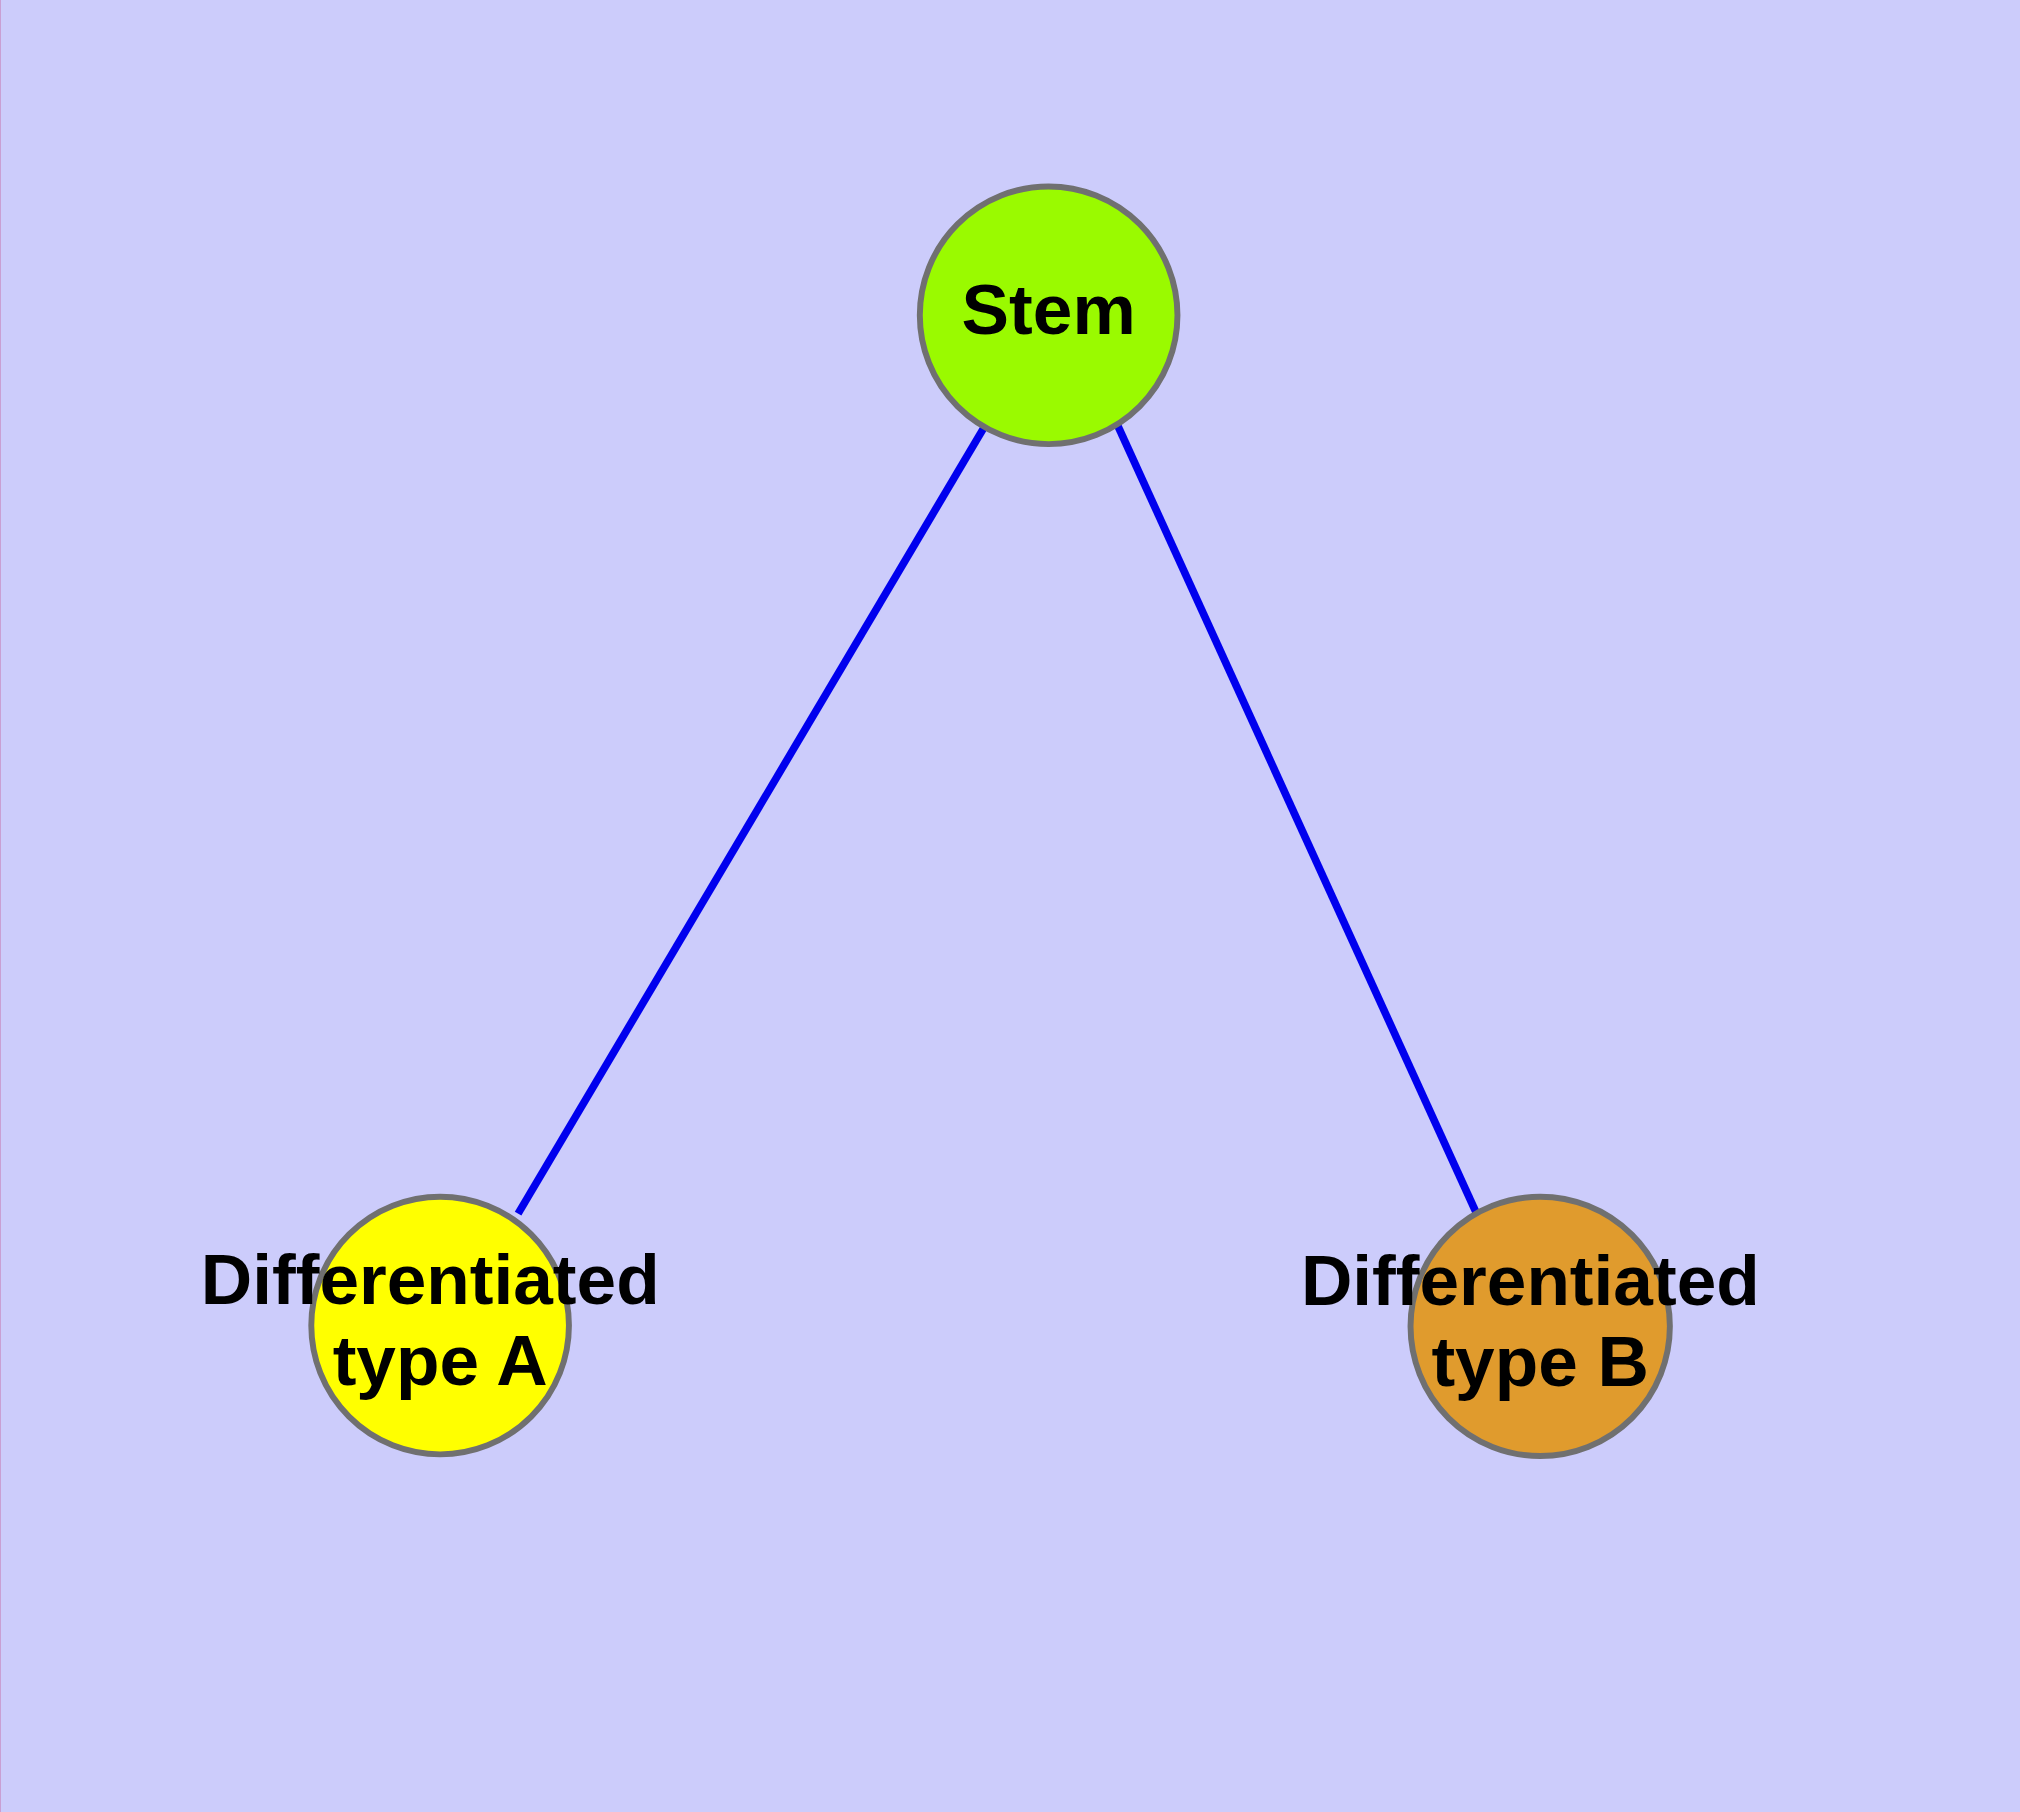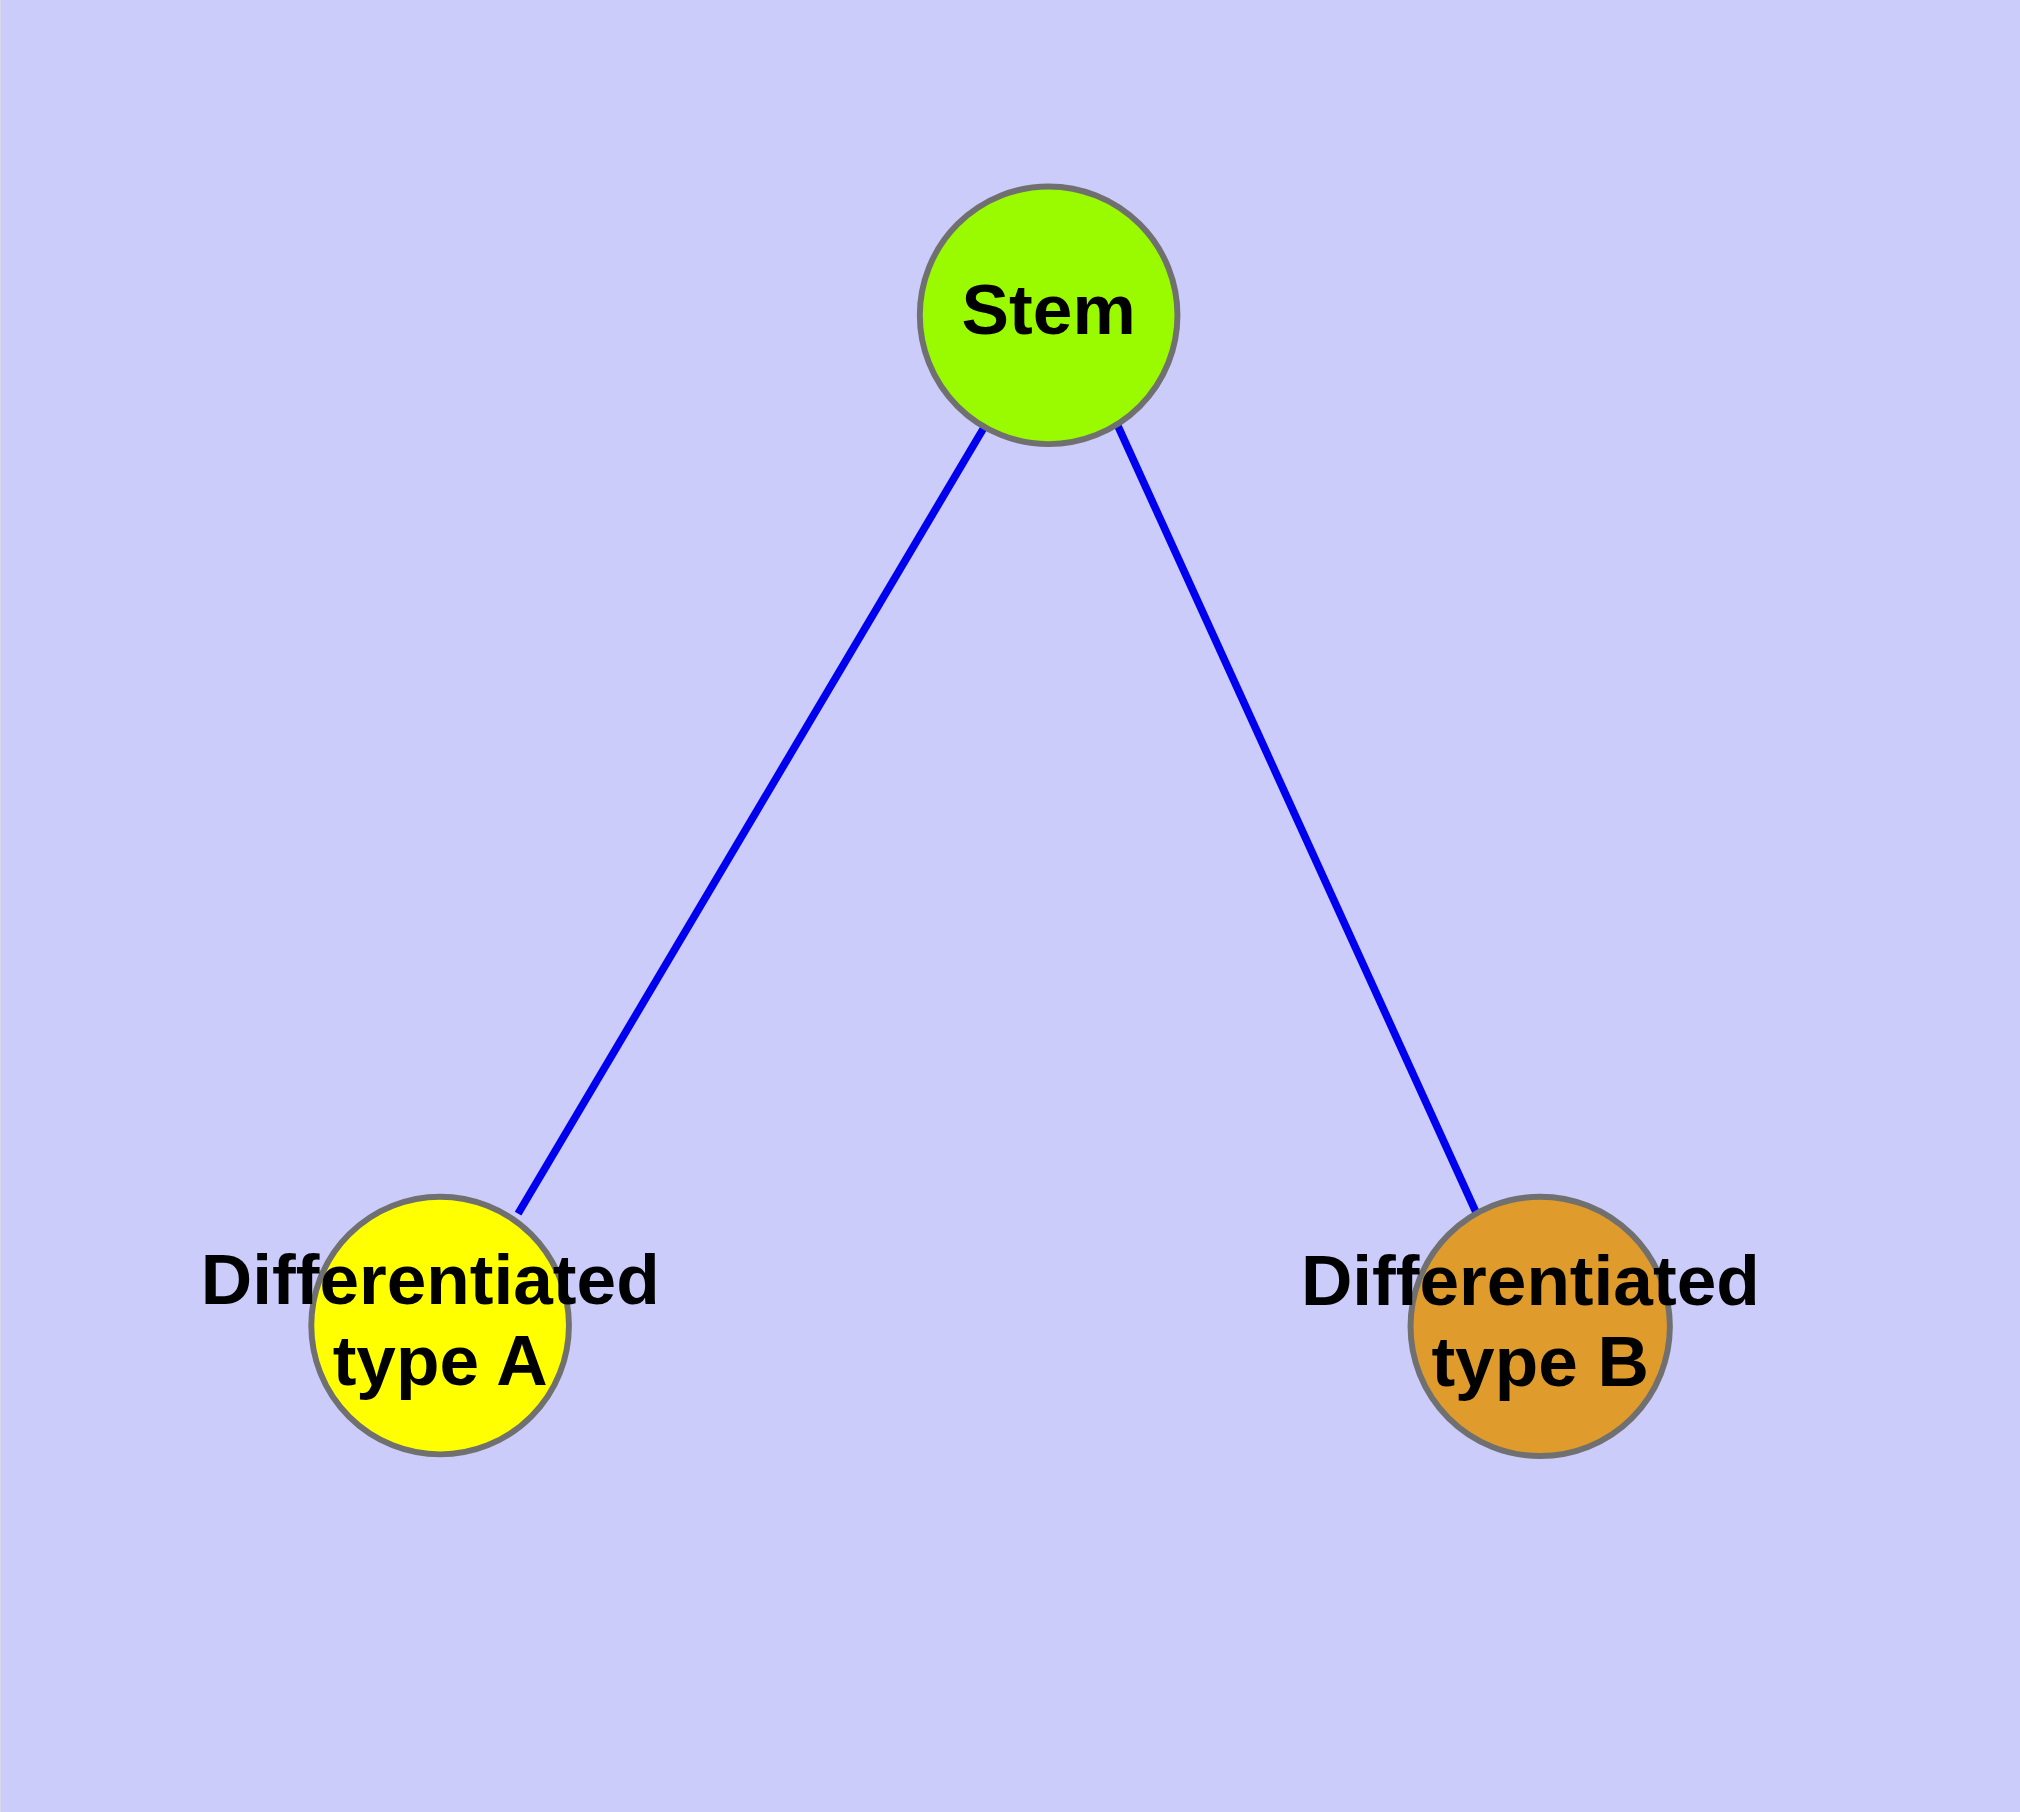--- a/index.html
+++ b/index.html
@@ -10,21 +10,21 @@
   body {
     width: 2021px;
     height: 1812px;
     overflow: hidden;
     font-family: "Liberation Sans", sans-serif;
   }
   #diagram-canvas {
     position: relative;
     width: 1725px;
     height: 1812px;
-    background: #fef9c3;
+    background: #be185d;
   }
   #graph-svg {
     position: absolute;
     top: 0;
     left: 0;
     width: 2021px;
     height: 1812px;
     display: block;
   }
   .node-circle {

